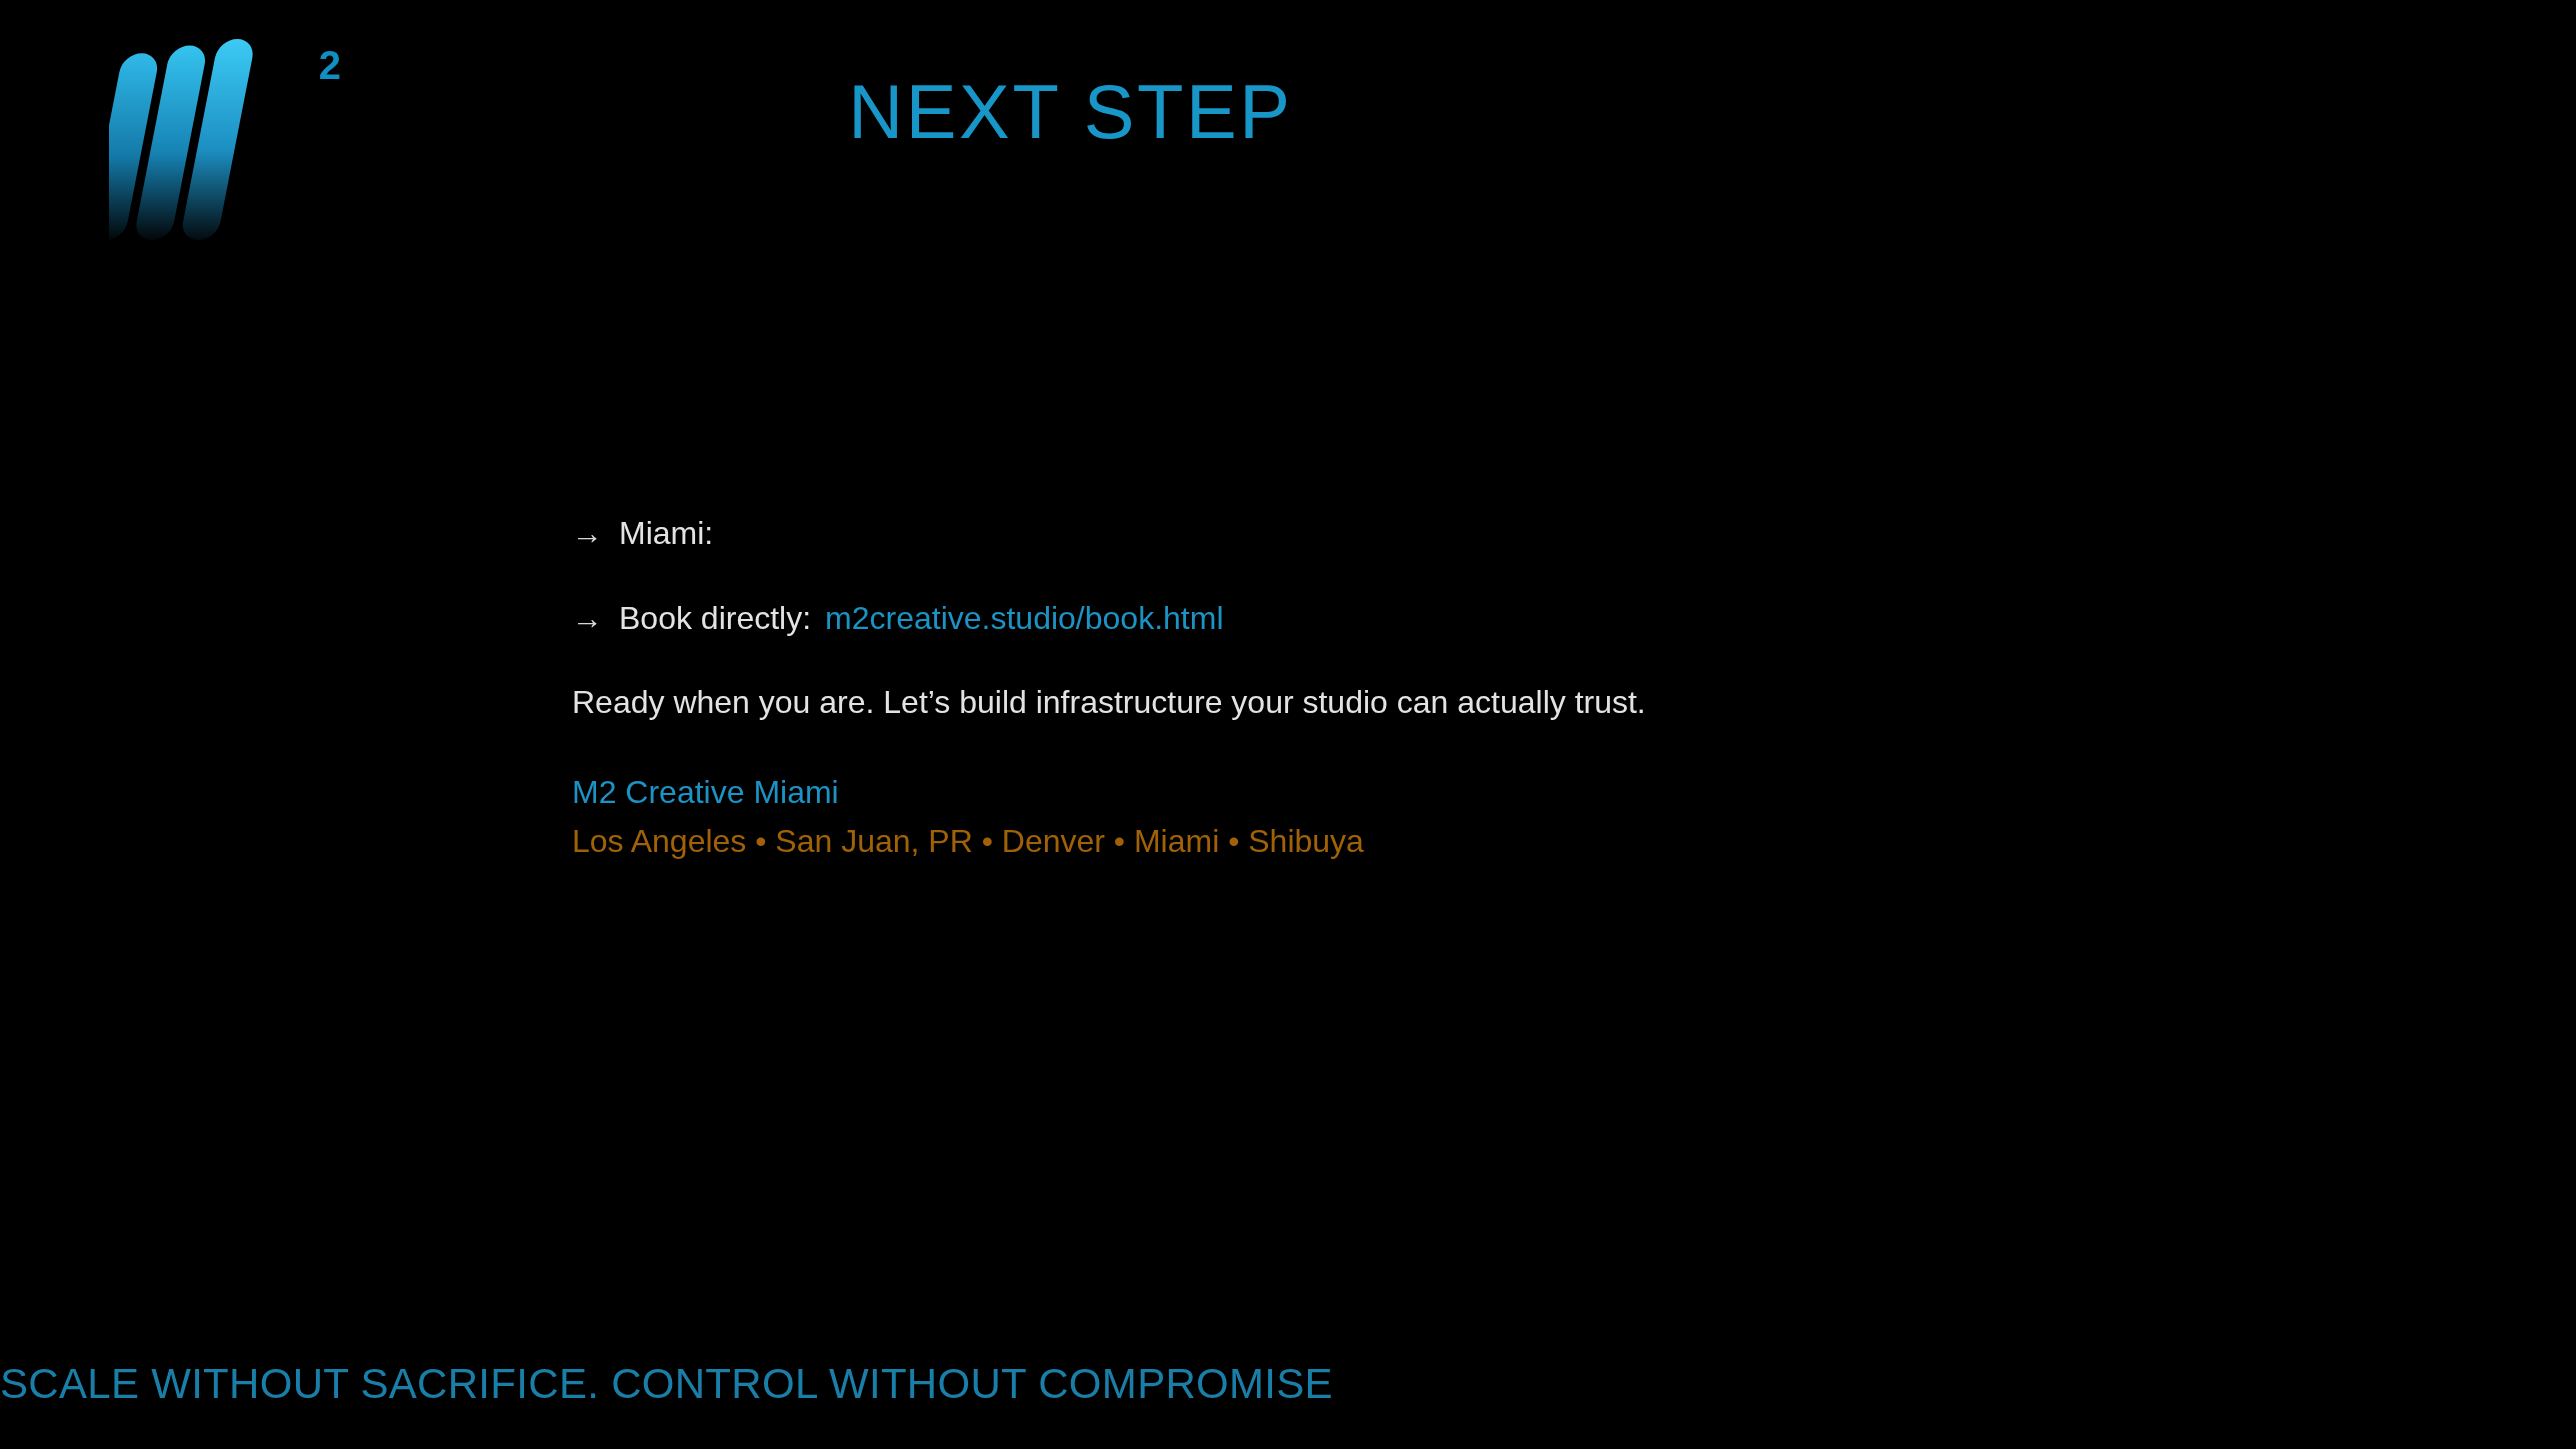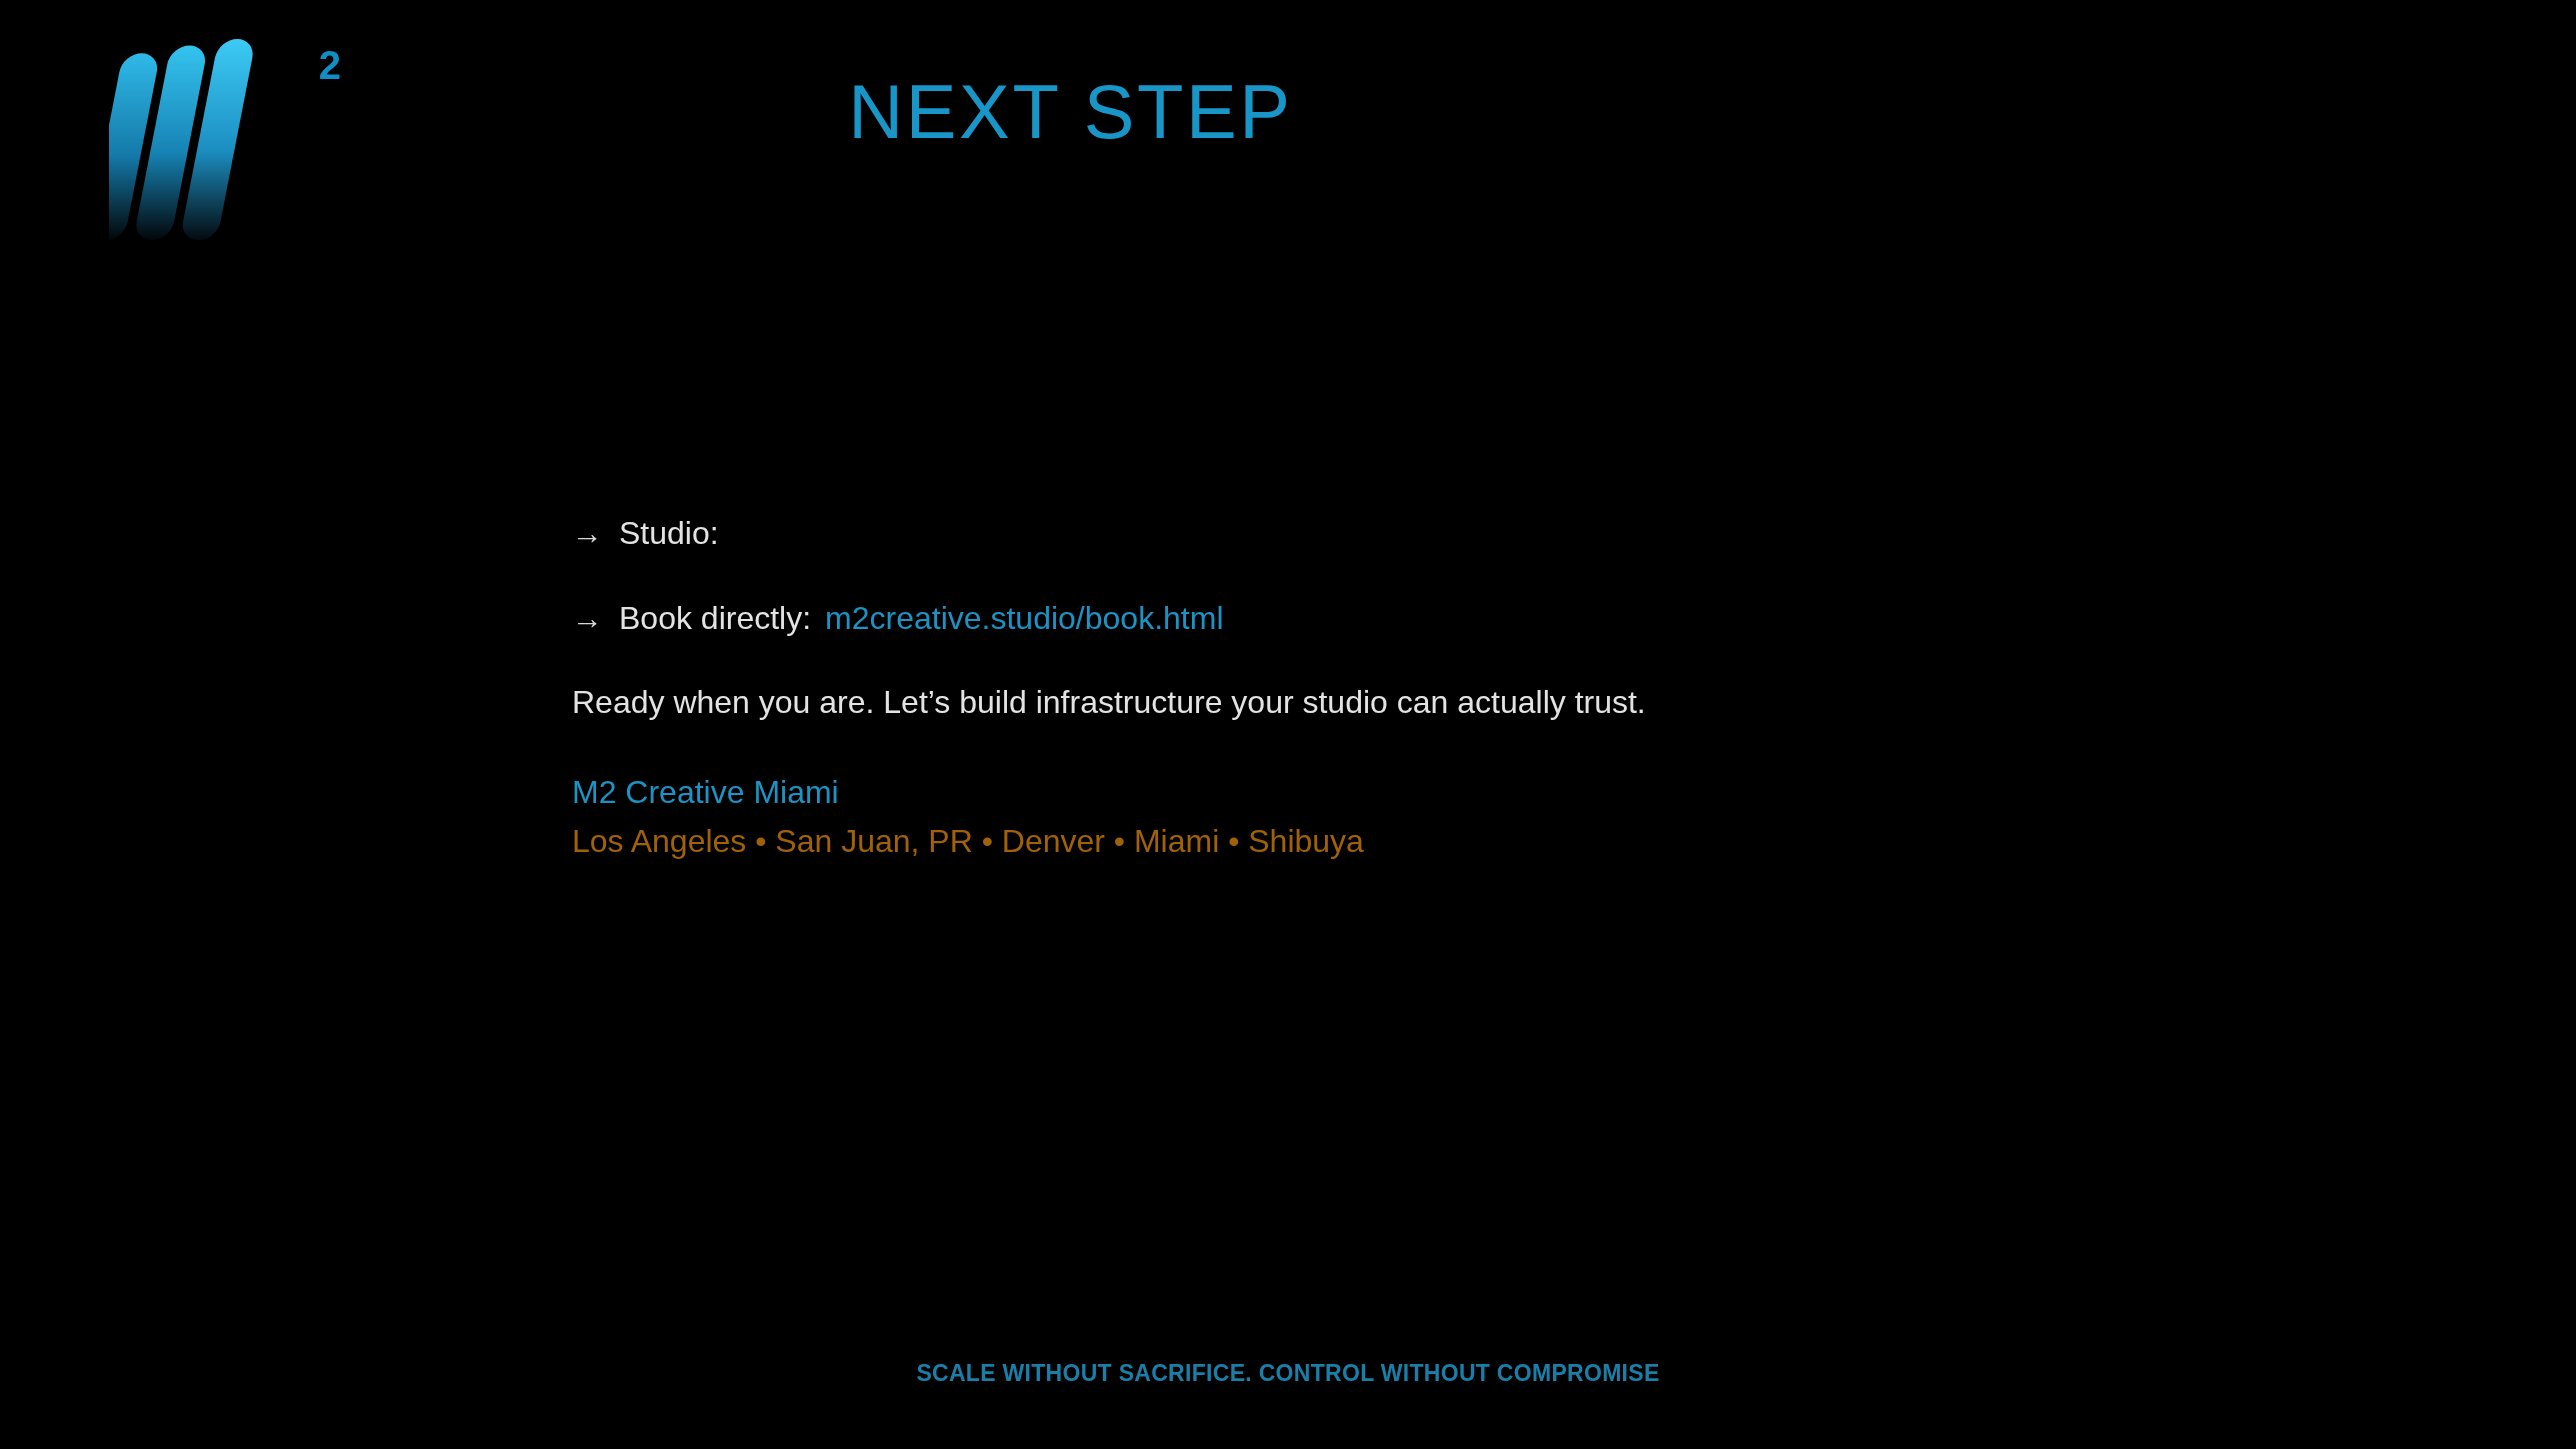--- a/index.html
+++ b/index.html
@@ -101,23 +101,23 @@
     color: #a16207;
     margin: 6.4px 0 0 0;
   }
 
   
   .footer {
     position: absolute;
     left: 0;
     top: 1360px;
     width: 2576px;
-    text-align: center;
-    font-size: 23px;
-    font-weight: 700;
+    text-align: left;
+    font-size: 42px;
+    font-weight: 400;
     letter-spacing: 0.3px;
     color: #1a7fa8;
   }
 </style>
 </head>
 <body>
 
 <div class="logo">
   <svg width="245" height="213" viewBox="0 0 380 330" xmlns="http://www.w3.org/2000/svg">
     <defs>
@@ -147,21 +147,21 @@
   </svg>
 </div>
 
 <div class="slide-title">NEXT STEP</div>
 
 <div class="body-block">
 
 
   <div class="bullet-line">
     <span class="arrow">→</span>
-    <span>Studio:</span>
+    <span>Miami:</span>
   </div>
 
   <div class="bullet-line">
     <span class="arrow">→</span>
     <span>Book directly:</span>
     <a class="link" href="#">m2creative.studio/book.html</a>
   </div>
 
   <p class="para ready">Ready when you are. Let’s build infrastructure your studio can actually trust.</p>
 

